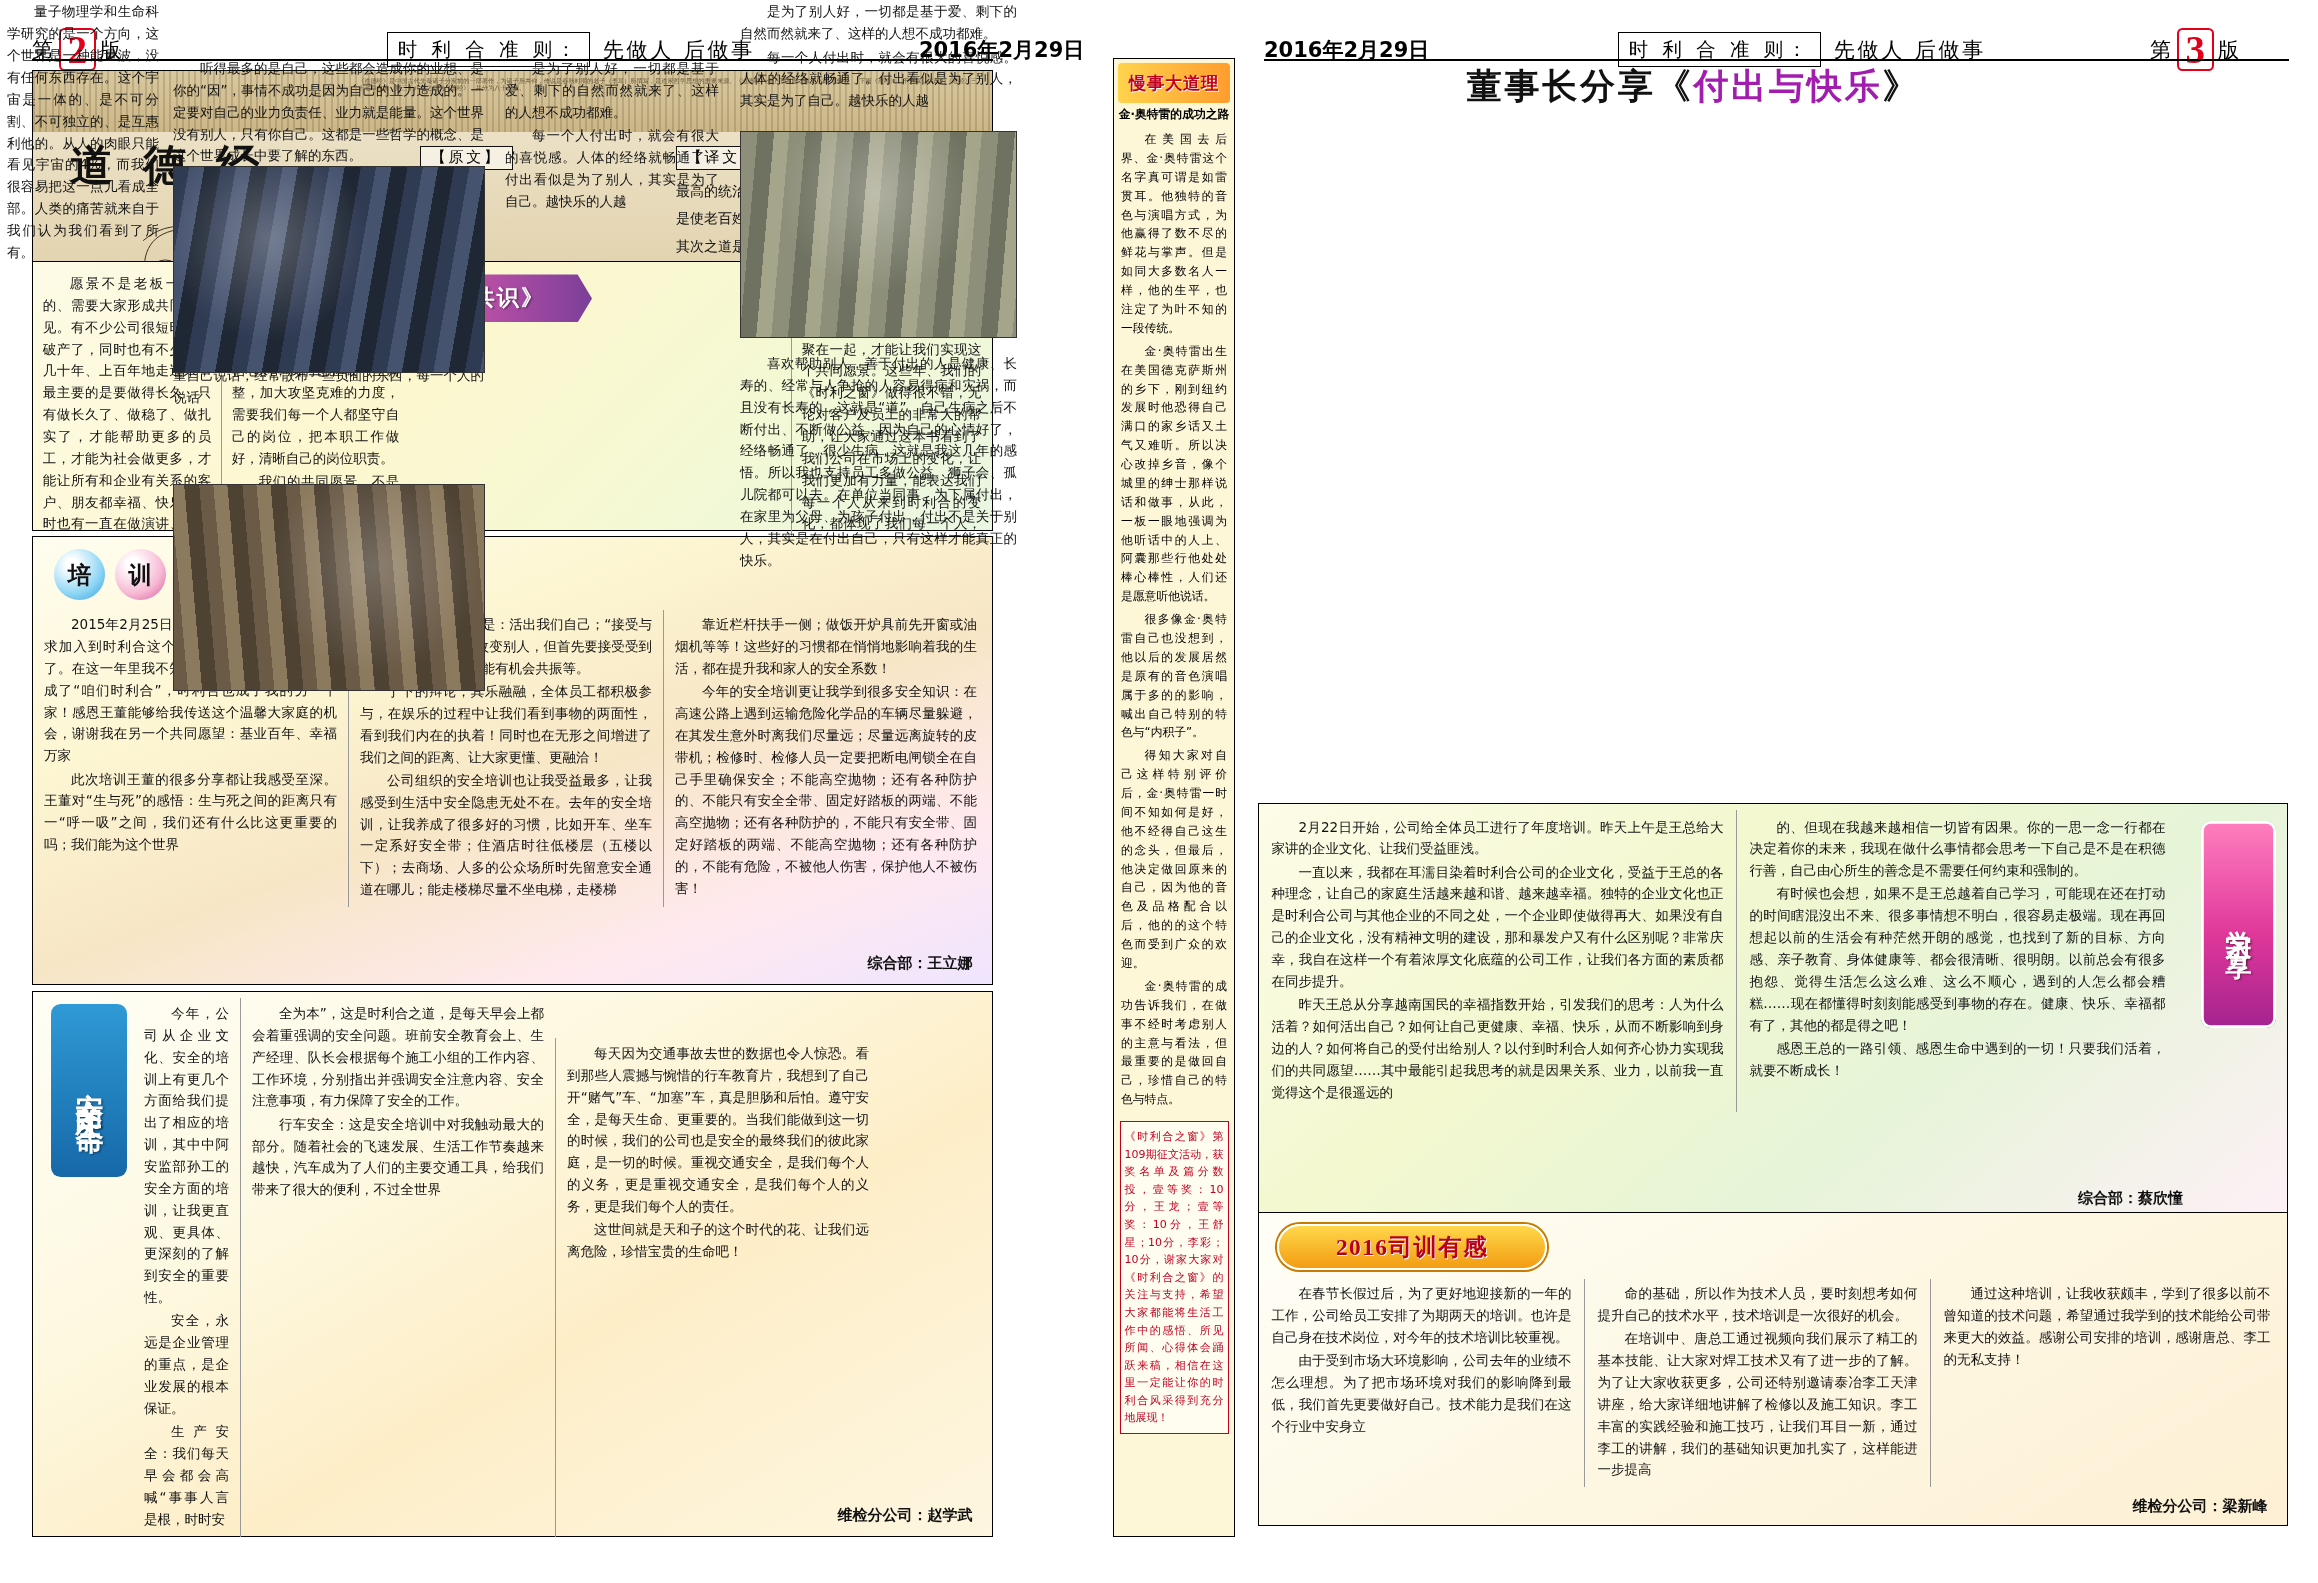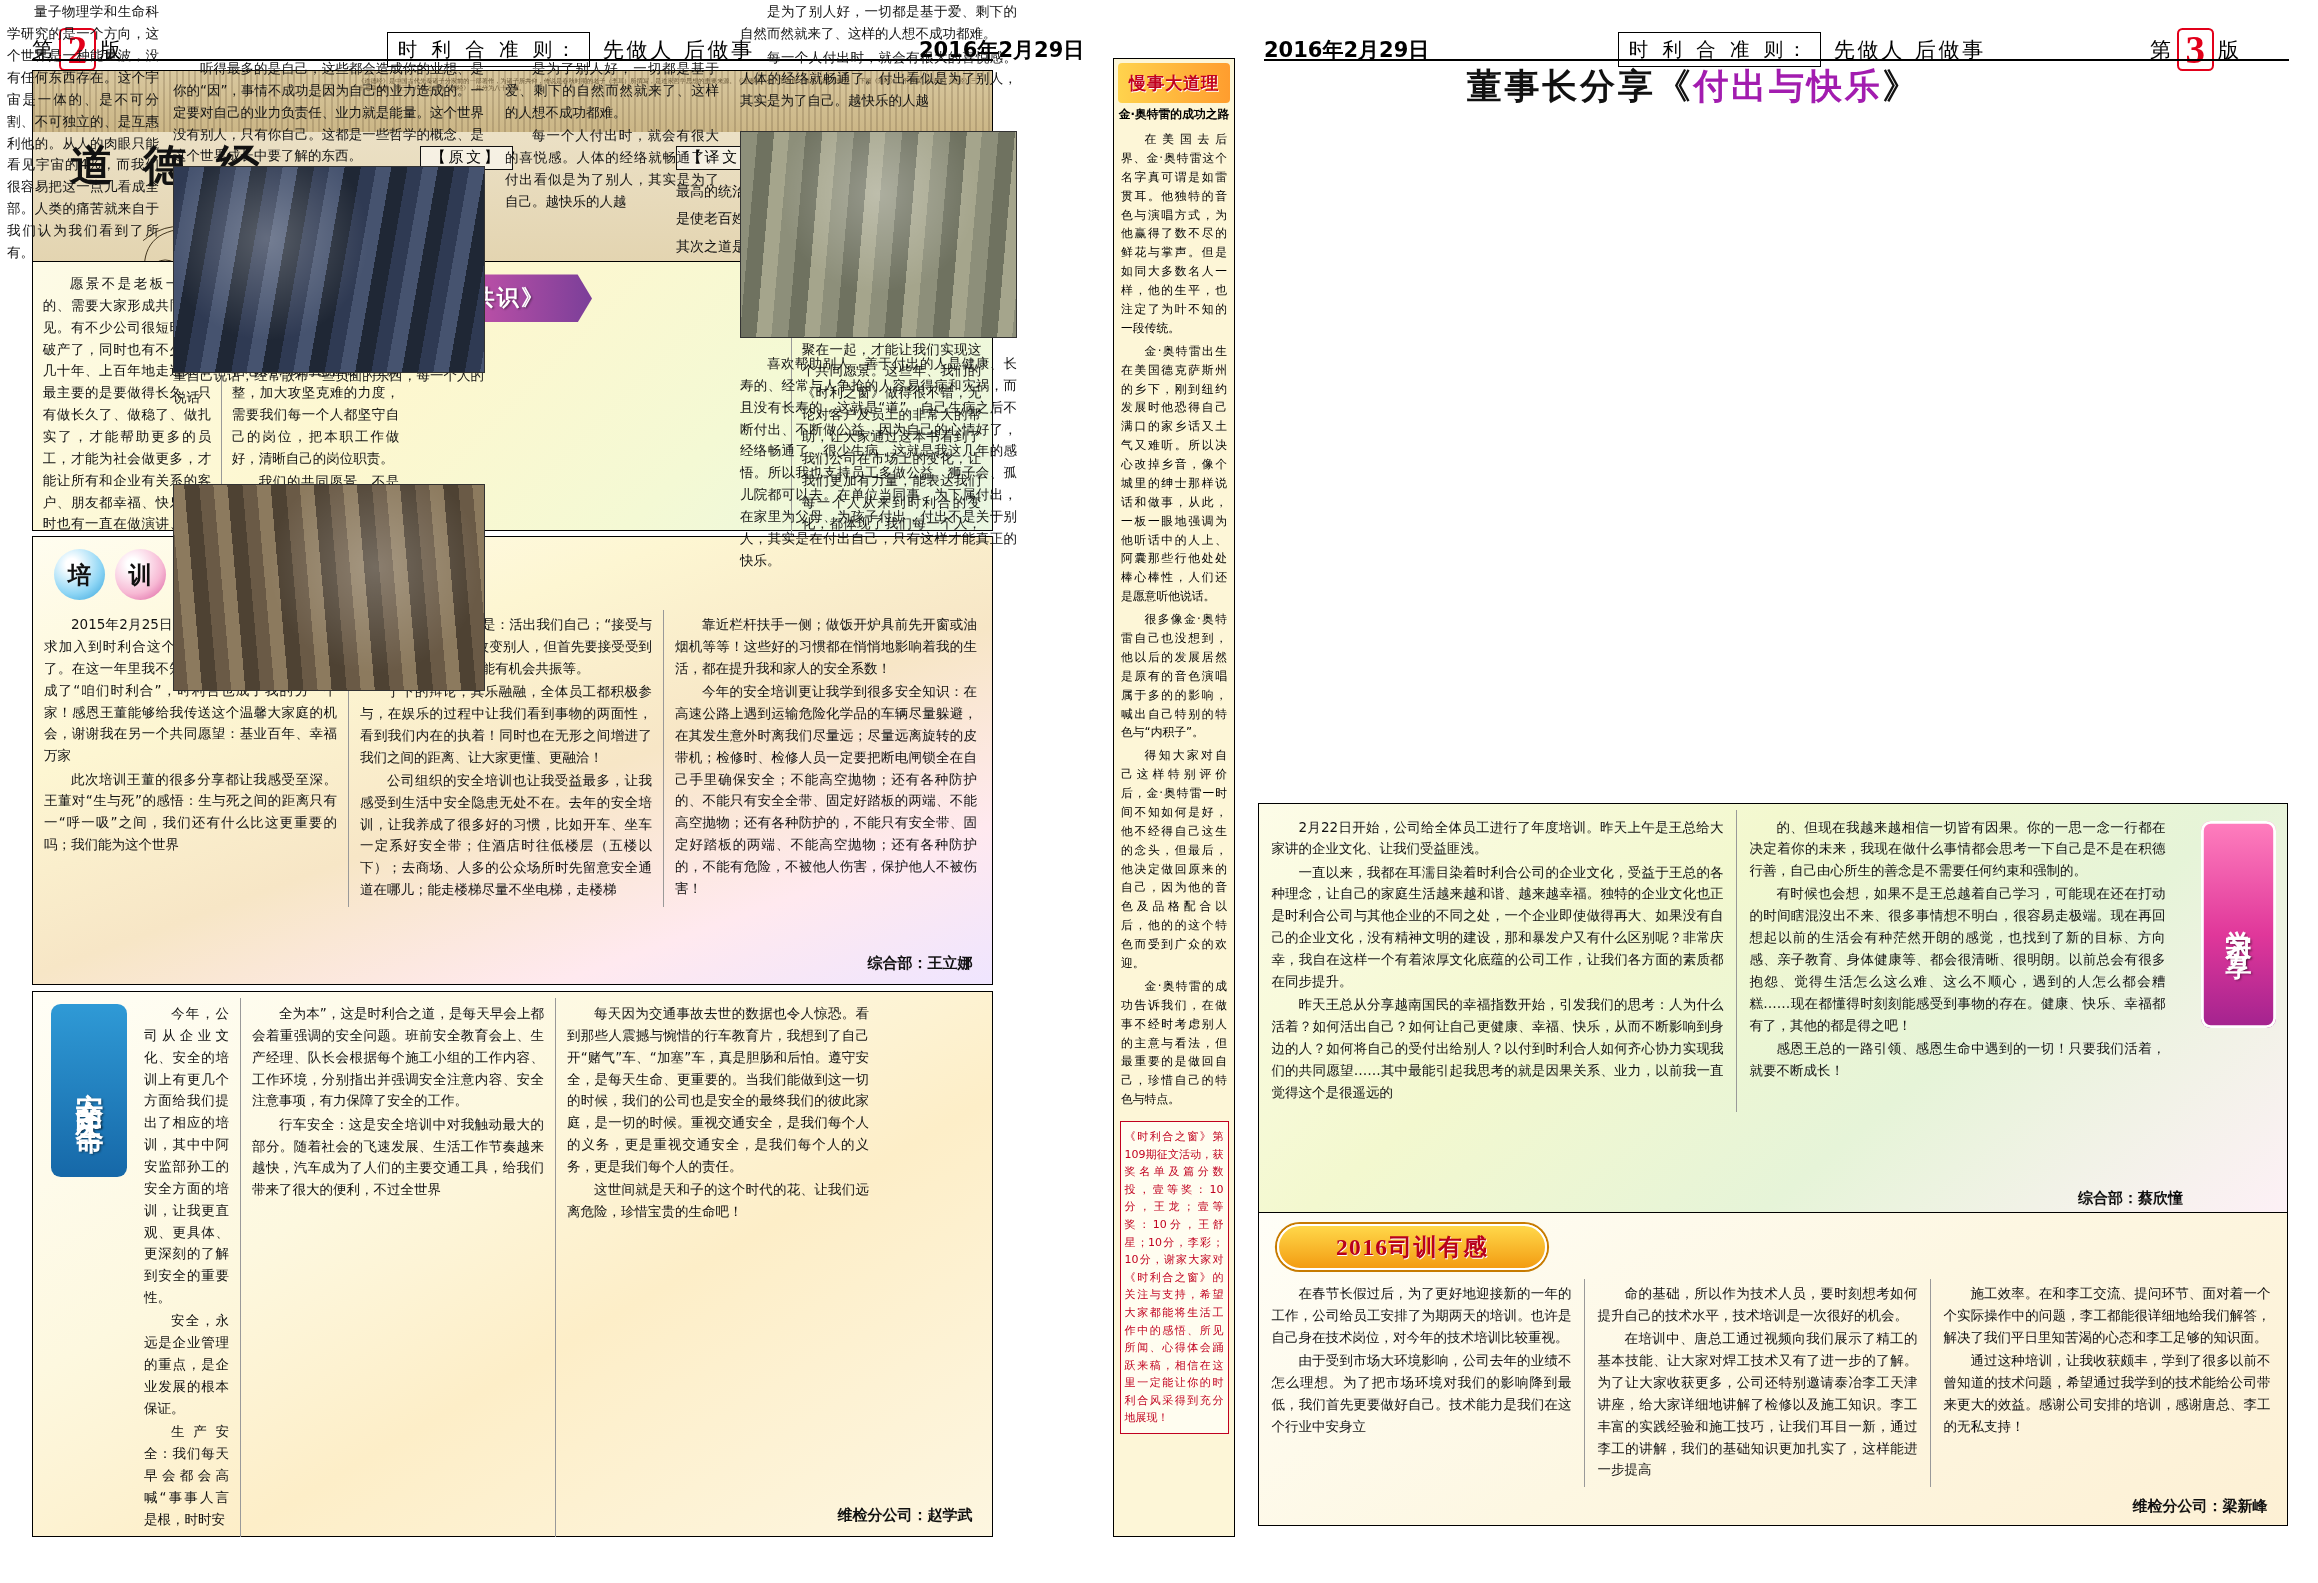--- a/index.html
+++ b/index.html
@@ -358,21 +358,21 @@
     <div class="cols col-text" style="left:0; top:5.5px; width:958px;">
       <div style="width:207px; padding:5.5px 11px 5.5px 111px;" id="safe-c1">
           <p>今年，公司从企业文化、安全的培训上有更几个方面给我们提出了相应的培训，其中中阿安监部孙工的安全方面的培训，让我更直观、更具体、更深刻的了解到安全的重要性。</p>
           <p>安全，永远是企业管理的重点，是企业发展的根本保证。</p>
           <p>生产安全：我们每天早会都会高喊“事事人言是根，时时安</p>
         </div>
       <div class="vdiv" style="width:315px; padding:5.5px 11px;" id="safe-c2">
           <p>全为本”，这是时利合之道，是每天早会上都会着重强调的安全问题。班前安全教育会上、生产经理、队长会根据每个施工小组的工作内容、工作环境，分别指出并强调安全注意内容、安全注意事项，有力保障了安全的工作。</p>
           <p>行车安全：这是安全培训中对我触动最大的部分。随着社会的飞速发展、生活工作节奏越来越快，汽车成为了人们的主要交通工具，给我们带来了很大的便利，不过全世界</p>
         </div>
-      <div class="vdiv" style="width:325px; padding:5.5px 11px;" id="safe-c3">
+      <div class="vdiv" style="width:325px; padding:5.5px 11px;margin-top:40px;" id="safe-c3">
           <p>每天因为交通事故去世的数据也令人惊恐。看到那些人震撼与惋惜的行车教育片，我想到了自己开“赌气”车、“加塞”车，真是胆肠和后怕。遵守安全，是每天生命、更重要的。当我们能做到这一切的时候，我们的公司也是安全的最终我们的彼此家庭，是一切的时候。重视交通安全，是我们每个人的义务，更是重视交通安全，是我们每个人的义务，更是我们每个人的责任。</p>
           <p>这世间就是天和子的这个时代的花、让我们远离危险，珍惜宝贵的生命吧！</p>
         </div>
     </div>
     <div class="byline col-text" style="position:absolute; right:19.4px; bottom:8.3px; width:318px;">维检分公司：赵学武</div>
   </div>
 
   <div class="center-col">
     <div class="cc-banner">
       <span>慢事大道理</span>
@@ -456,21 +456,20 @@
     <div class="cols col-text" style="left:0; top:66px; width:1027px;">
       <div style="width:325px; padding:4.1px 12.4px;" id="sx-c1">
           <p>在春节长假过后，为了更好地迎接新的一年的工作，公司给员工安排了为期两天的培训。也许是自己身在技术岗位，对今年的技术培训比较重视。</p>
           <p>由于受到市场大环境影响，公司去年的业绩不怎么理想。为了把市场环境对我们的影响降到最低，我们首先更要做好自己。技术能力是我们在这个行业中安身立</p>
         </div>
       <div class="vdiv" style="width:346px; padding:4.1px 12.4px;" id="sx-c2">
           <p>命的基础，所以作为技术人员，要时刻想考如何提升自己的技术水平，技术培训是一次很好的机会。</p>
           <p>在培训中、唐总工通过视频向我们展示了精工的基本技能、让大家对焊工技术又有了进一步的了解。为了让大家收获更多，公司还特别邀请泰冶李工天津讲座，给大家详细地讲解了检修以及施工知识。李工丰富的实践经验和施工技巧，让我们耳目一新，通过李工的讲解，我们的基础知识更加扎实了，这样能进一步提高</p>
         </div>
       <div class="vdiv" style="width:353px; padding:4.1px 12.4px;" id="sx-c3">
-          <p>施工效率。在和李工交流、提问环节、面对着一个个实际操作中的问题，李工都能很详细地给我们解答，解决了我们平日里知苦渴的心态和李工足够的知识面。</p>
           <p>通过这种培训，让我收获颇丰，学到了很多以前不曾知道的技术问题，希望通过我学到的技术能给公司带来更大的效益。感谢公司安排的培训，感谢唐总、李工的无私支持！</p>
         </div>
     </div>
     <div class="byline col-text" style="position:absolute; right:19.4px; bottom:7px; width:332px;">维检分公司：梁新峰</div>
   </div>
 
 </div>
 
 
 </body></html>

